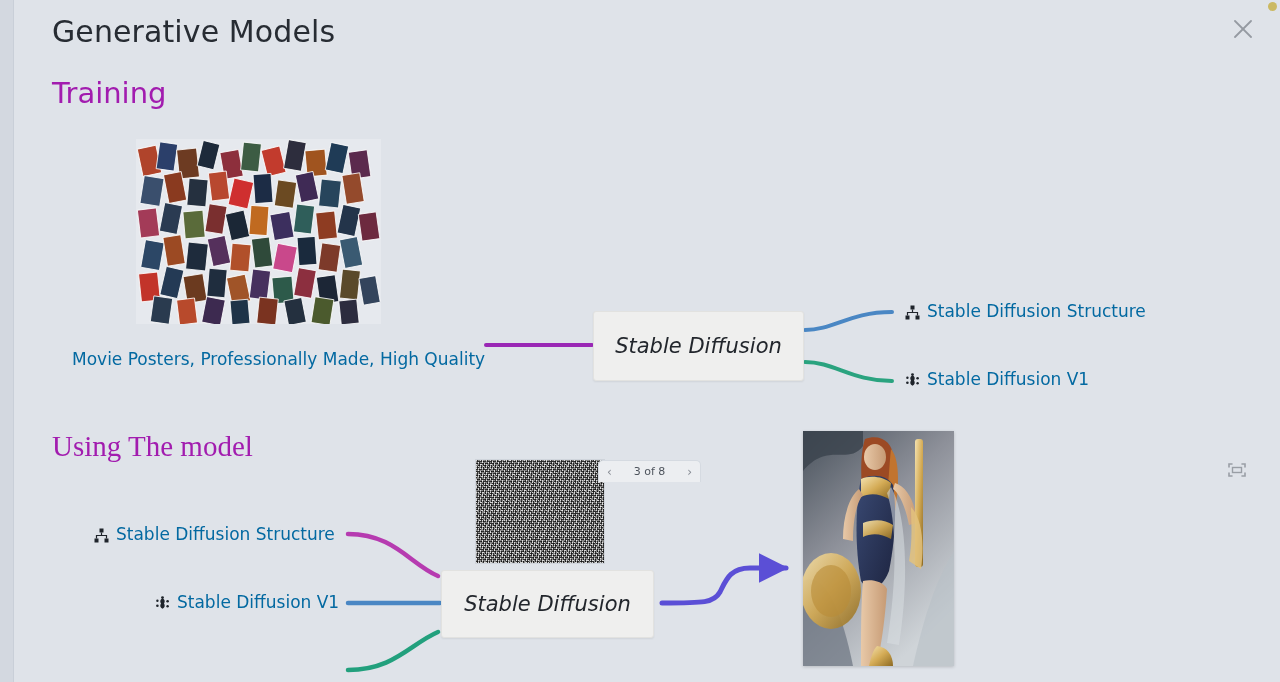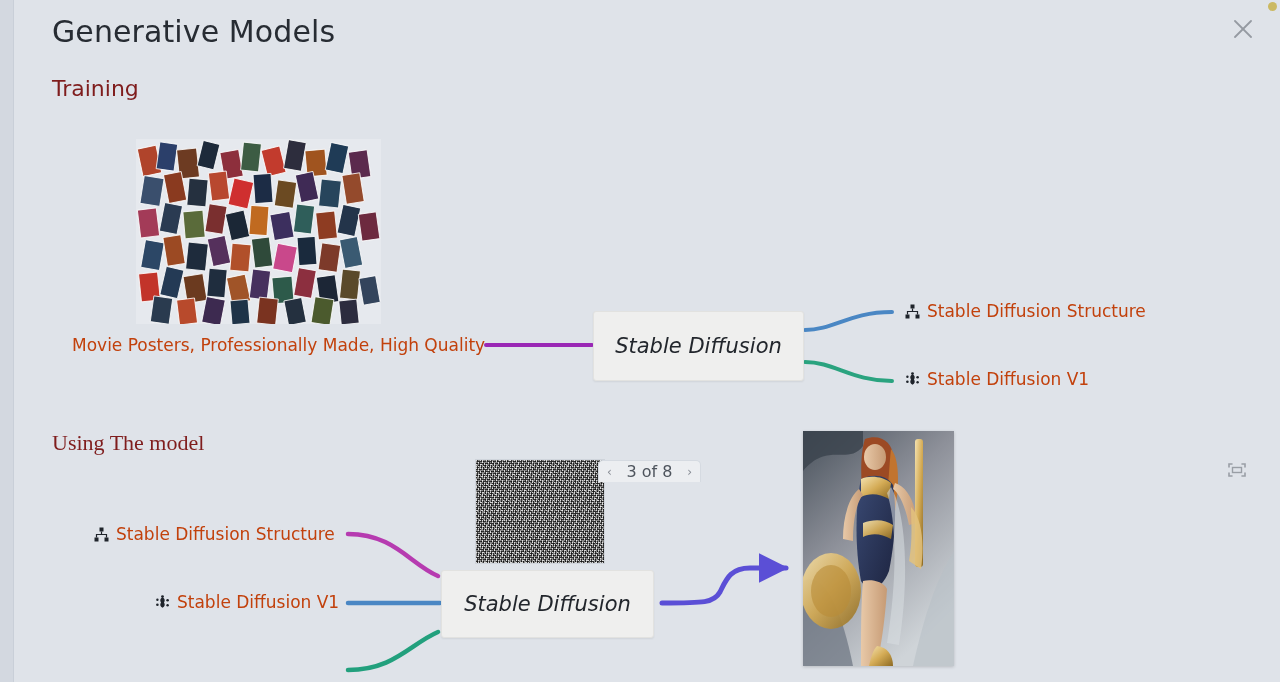--- a/index.html
+++ b/index.html
@@ -31,23 +31,23 @@
     position: absolute;
     left: 38px; top: 14px;
     font-size: 30px;
     font-weight: 500;
     color: #272c33;
     letter-spacing: 0.1px;
     white-space: nowrap;
   }
   .section-heading {
     position: absolute;
-    font-size: 22px;
+    font-size: 29px;
     font-weight: 400;
-    color: #7f1d1d;
+    color: #a21caf;
     white-space: nowrap;
   }
   #heading-training { left: 38px; top: 76px; }
   #heading-using    { left: 38px; top: 430px; font-family: Liberation Serif, serif; }
 
   
   #close-button {
     position: absolute;
     right: 22px; top: 14px;
     width: 30px; height: 30px;
@@ -124,30 +124,30 @@
     white-space: nowrap;
     font-style: italic;
   }
   #node-sd-training { left: 579px; top: 311px; width: 211px; height: 70px; }
   #node-sd-using    { left: 427px; top: 570px; width: 213px; height: 68px; }
 
   
   .leaf-label {
     position: absolute;
     font-size: 17px;
-    color: #c2410c;
+    color: #0369a1;
     white-space: nowrap;
     display: flex;
-    align-items: flex-start;
+    align-items: center;
     gap: 7px;
   }
   .leaf-label .leaf-text { line-height: 1; }
   .leaf-icon { display:inline-block; width:15px; height:15px; flex:none; }
 
-  #label-train-prompt { left: 58px;  top: 337px; }
+  #label-train-prompt { left: 58px;  top: 351px; }
   #label-train-struct { left: 891px; top: 303px; }
   #label-train-v1     { left: 891px; top: 371px; }
   #label-use-struct   { left: 80px;  top: 526px; }
   #label-use-v1       { left: 141px; top: 594px; }
   #label-use-prompt   { left: 97px;  top: 662px; }
 
   
   #connectors-training, #connectors-using {
     position: absolute; left: 0; top: 0;
     width: 1266px; height: 682px;
@@ -165,21 +165,21 @@
     border-radius: 5px 5px 0 0;
     display: flex;
     align-items: center;
     justify-content: space-between;
     padding: 0 8px;
     font-size: 11px;
     color: #5b626c;
     overflow: hidden;
   }
   #pagination .pg-btn { cursor: pointer; opacity:.7; font-size: 12px; }
-  #page-indicator { font-size: 16px; color:#4d535c; }
+  #page-indicator { font-size: 11px; color:#4d535c; }
 </style>
 </head>
 <body>
 
 <div id="left-edge-strip"></div>
 
 <div id="slide-canvas">
 
   <div id="page-title">Generative Models</div>
 

